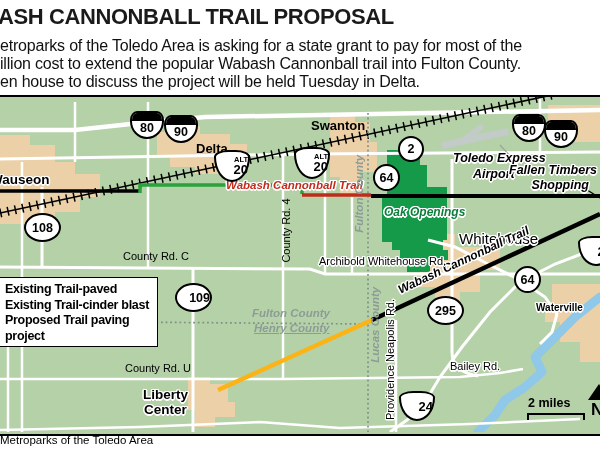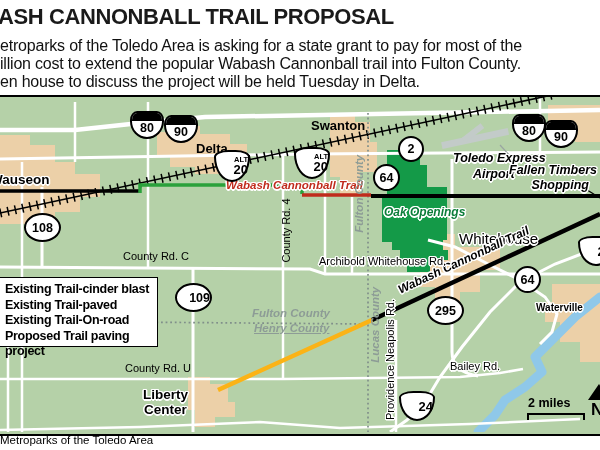--- a/index.html
+++ b/index.html
@@ -201,23 +201,22 @@
       <span>108</span>
     </div>
   <div class="shield circ" style="left:175px;top:186px;width:37px;height:29px;justify-content:flex-end;">
       <span>109</span>
     </div>
   <div class="shield circ" style="left:427px;top:199px;width:37px;height:29px;">
       <span>295</span>
     </div>
 
   <div id="legend">
+    <div>Existing Trail-paved</div>
     <div>Existing Trail-cinder blast</div>
-    <div>Existing Trail-paved</div>
-    <div>Existing Trail-On-road</div>
     <div>Proposed Trail paving project</div>
   </div>
 
   <div class="lbl scale-txt" style="left:528px;top:300px;">2 miles</div>
   <div id="scalebar"></div>
   <div id="north-tri"></div>
   <div class="lbl north-n">N</div>
 </div>
 
 <div class="credit">Metroparks of the Toledo Area</div>

